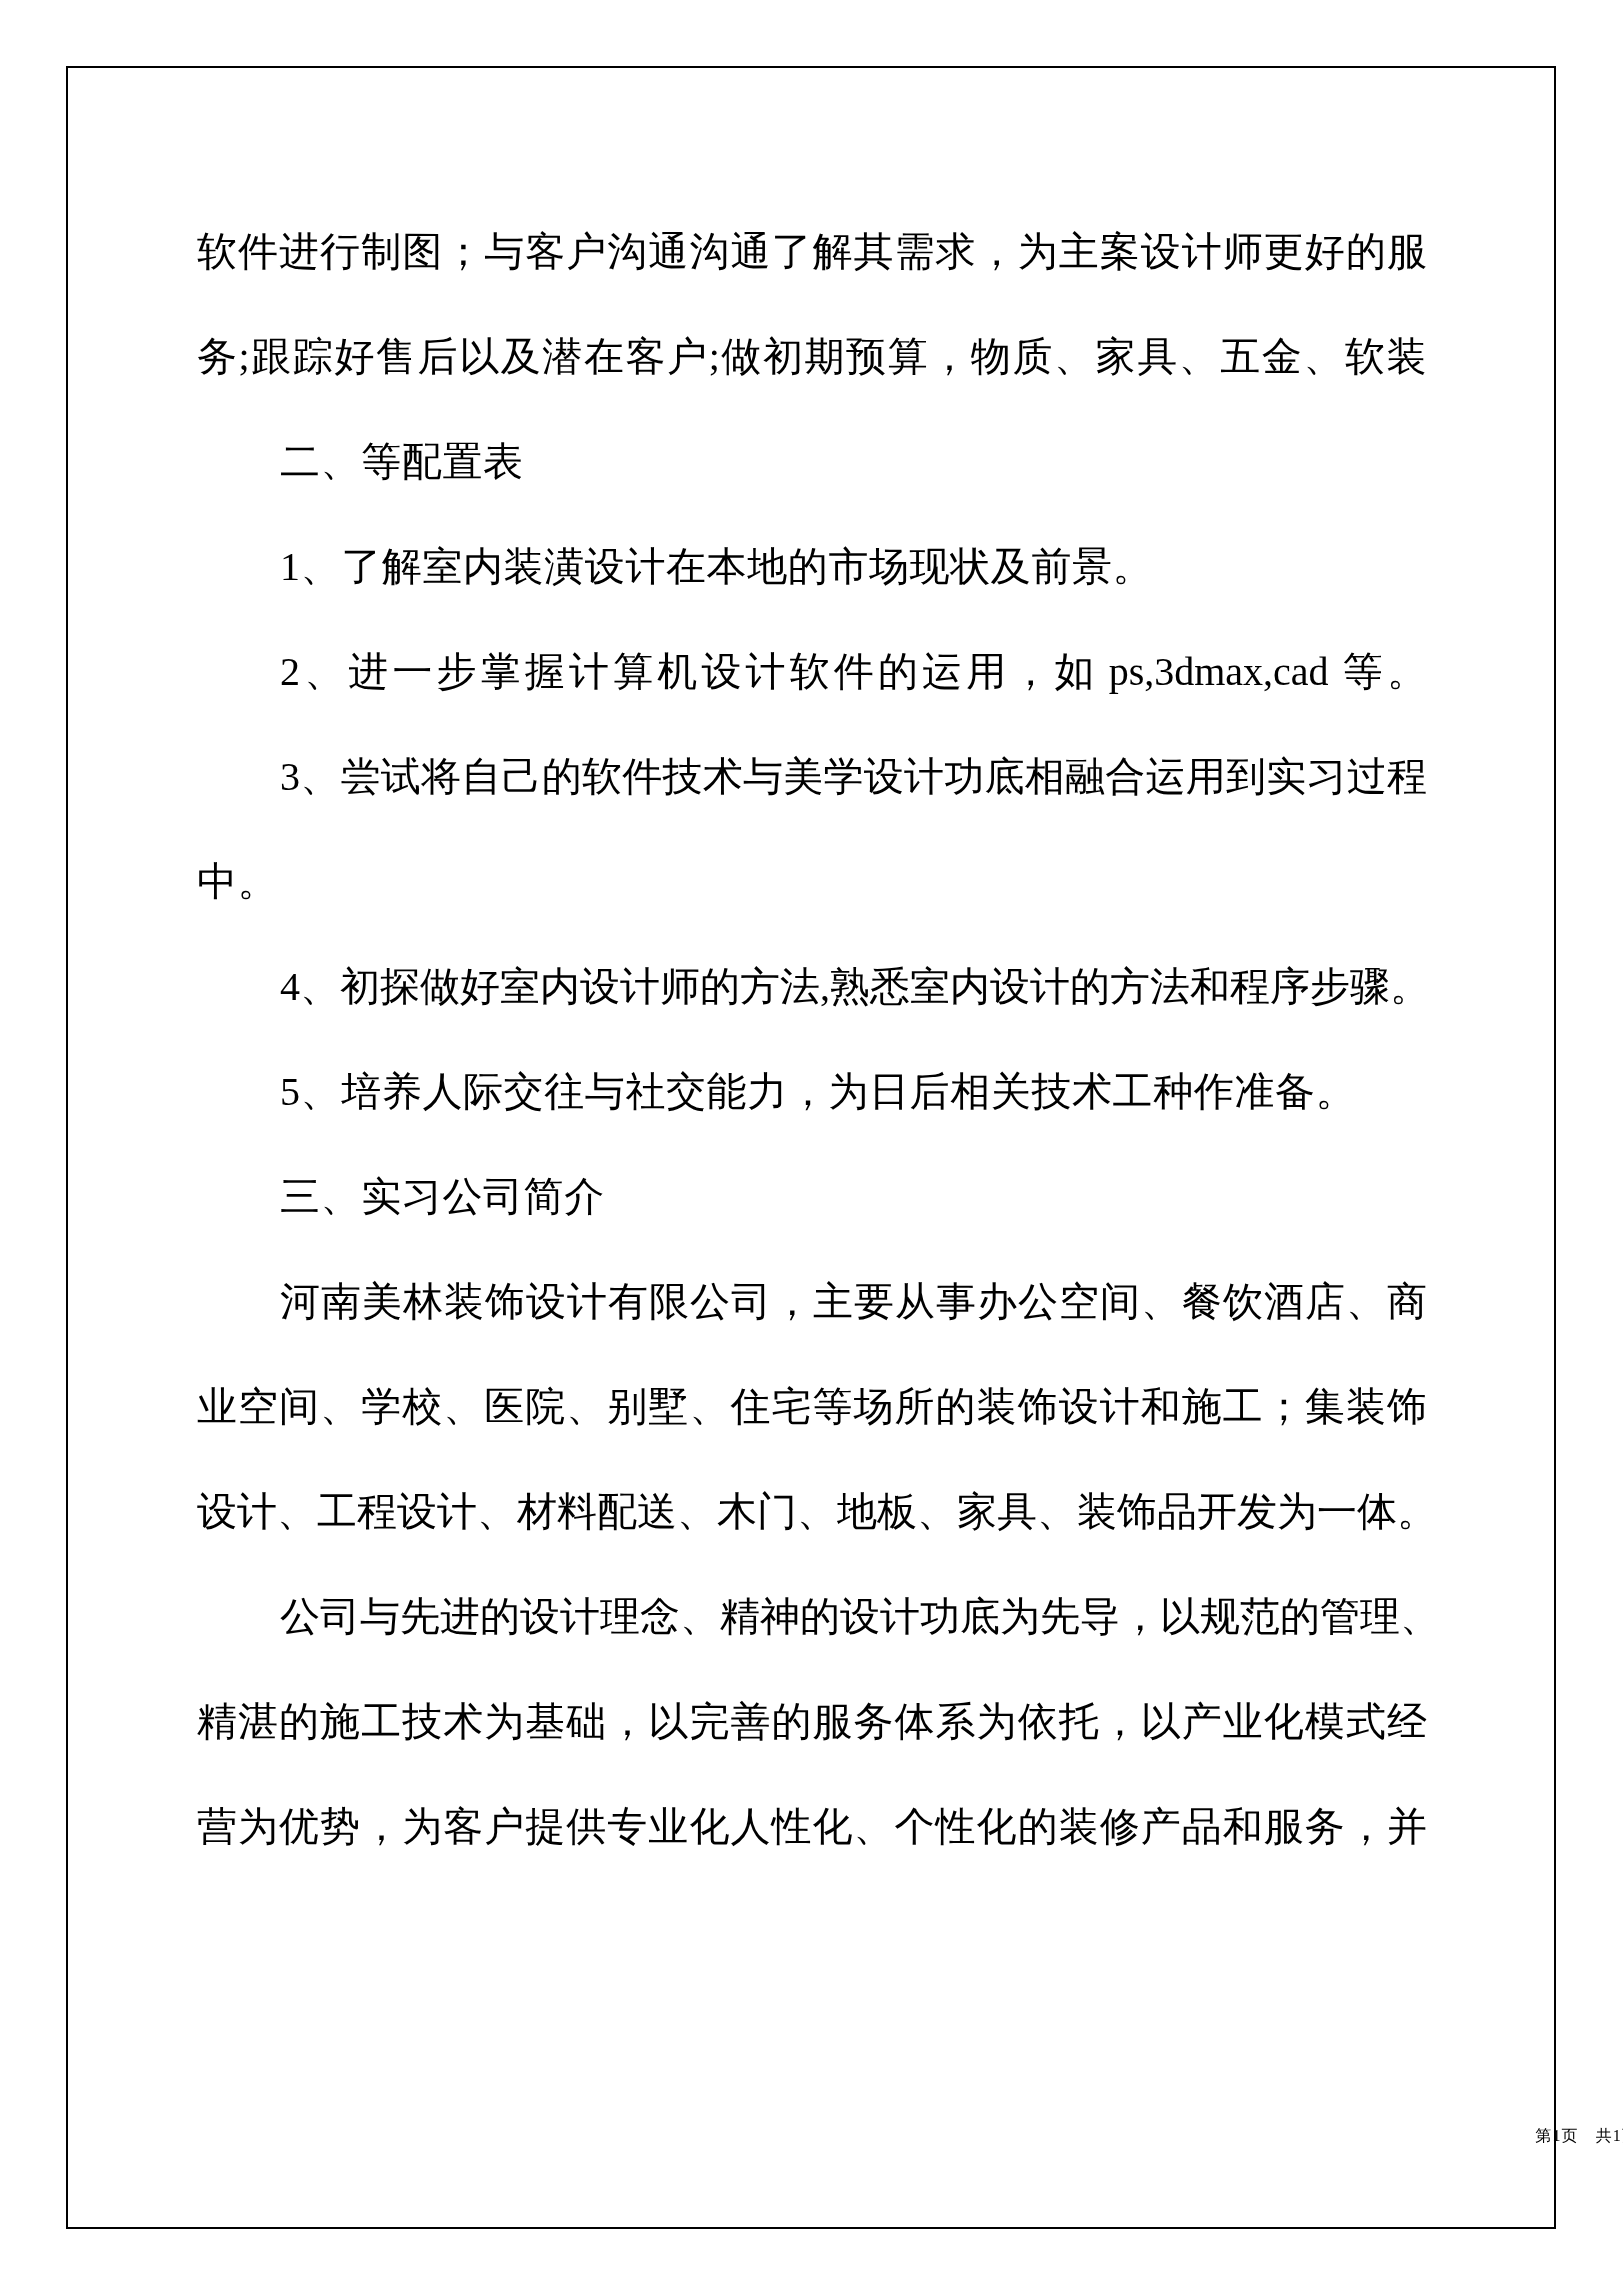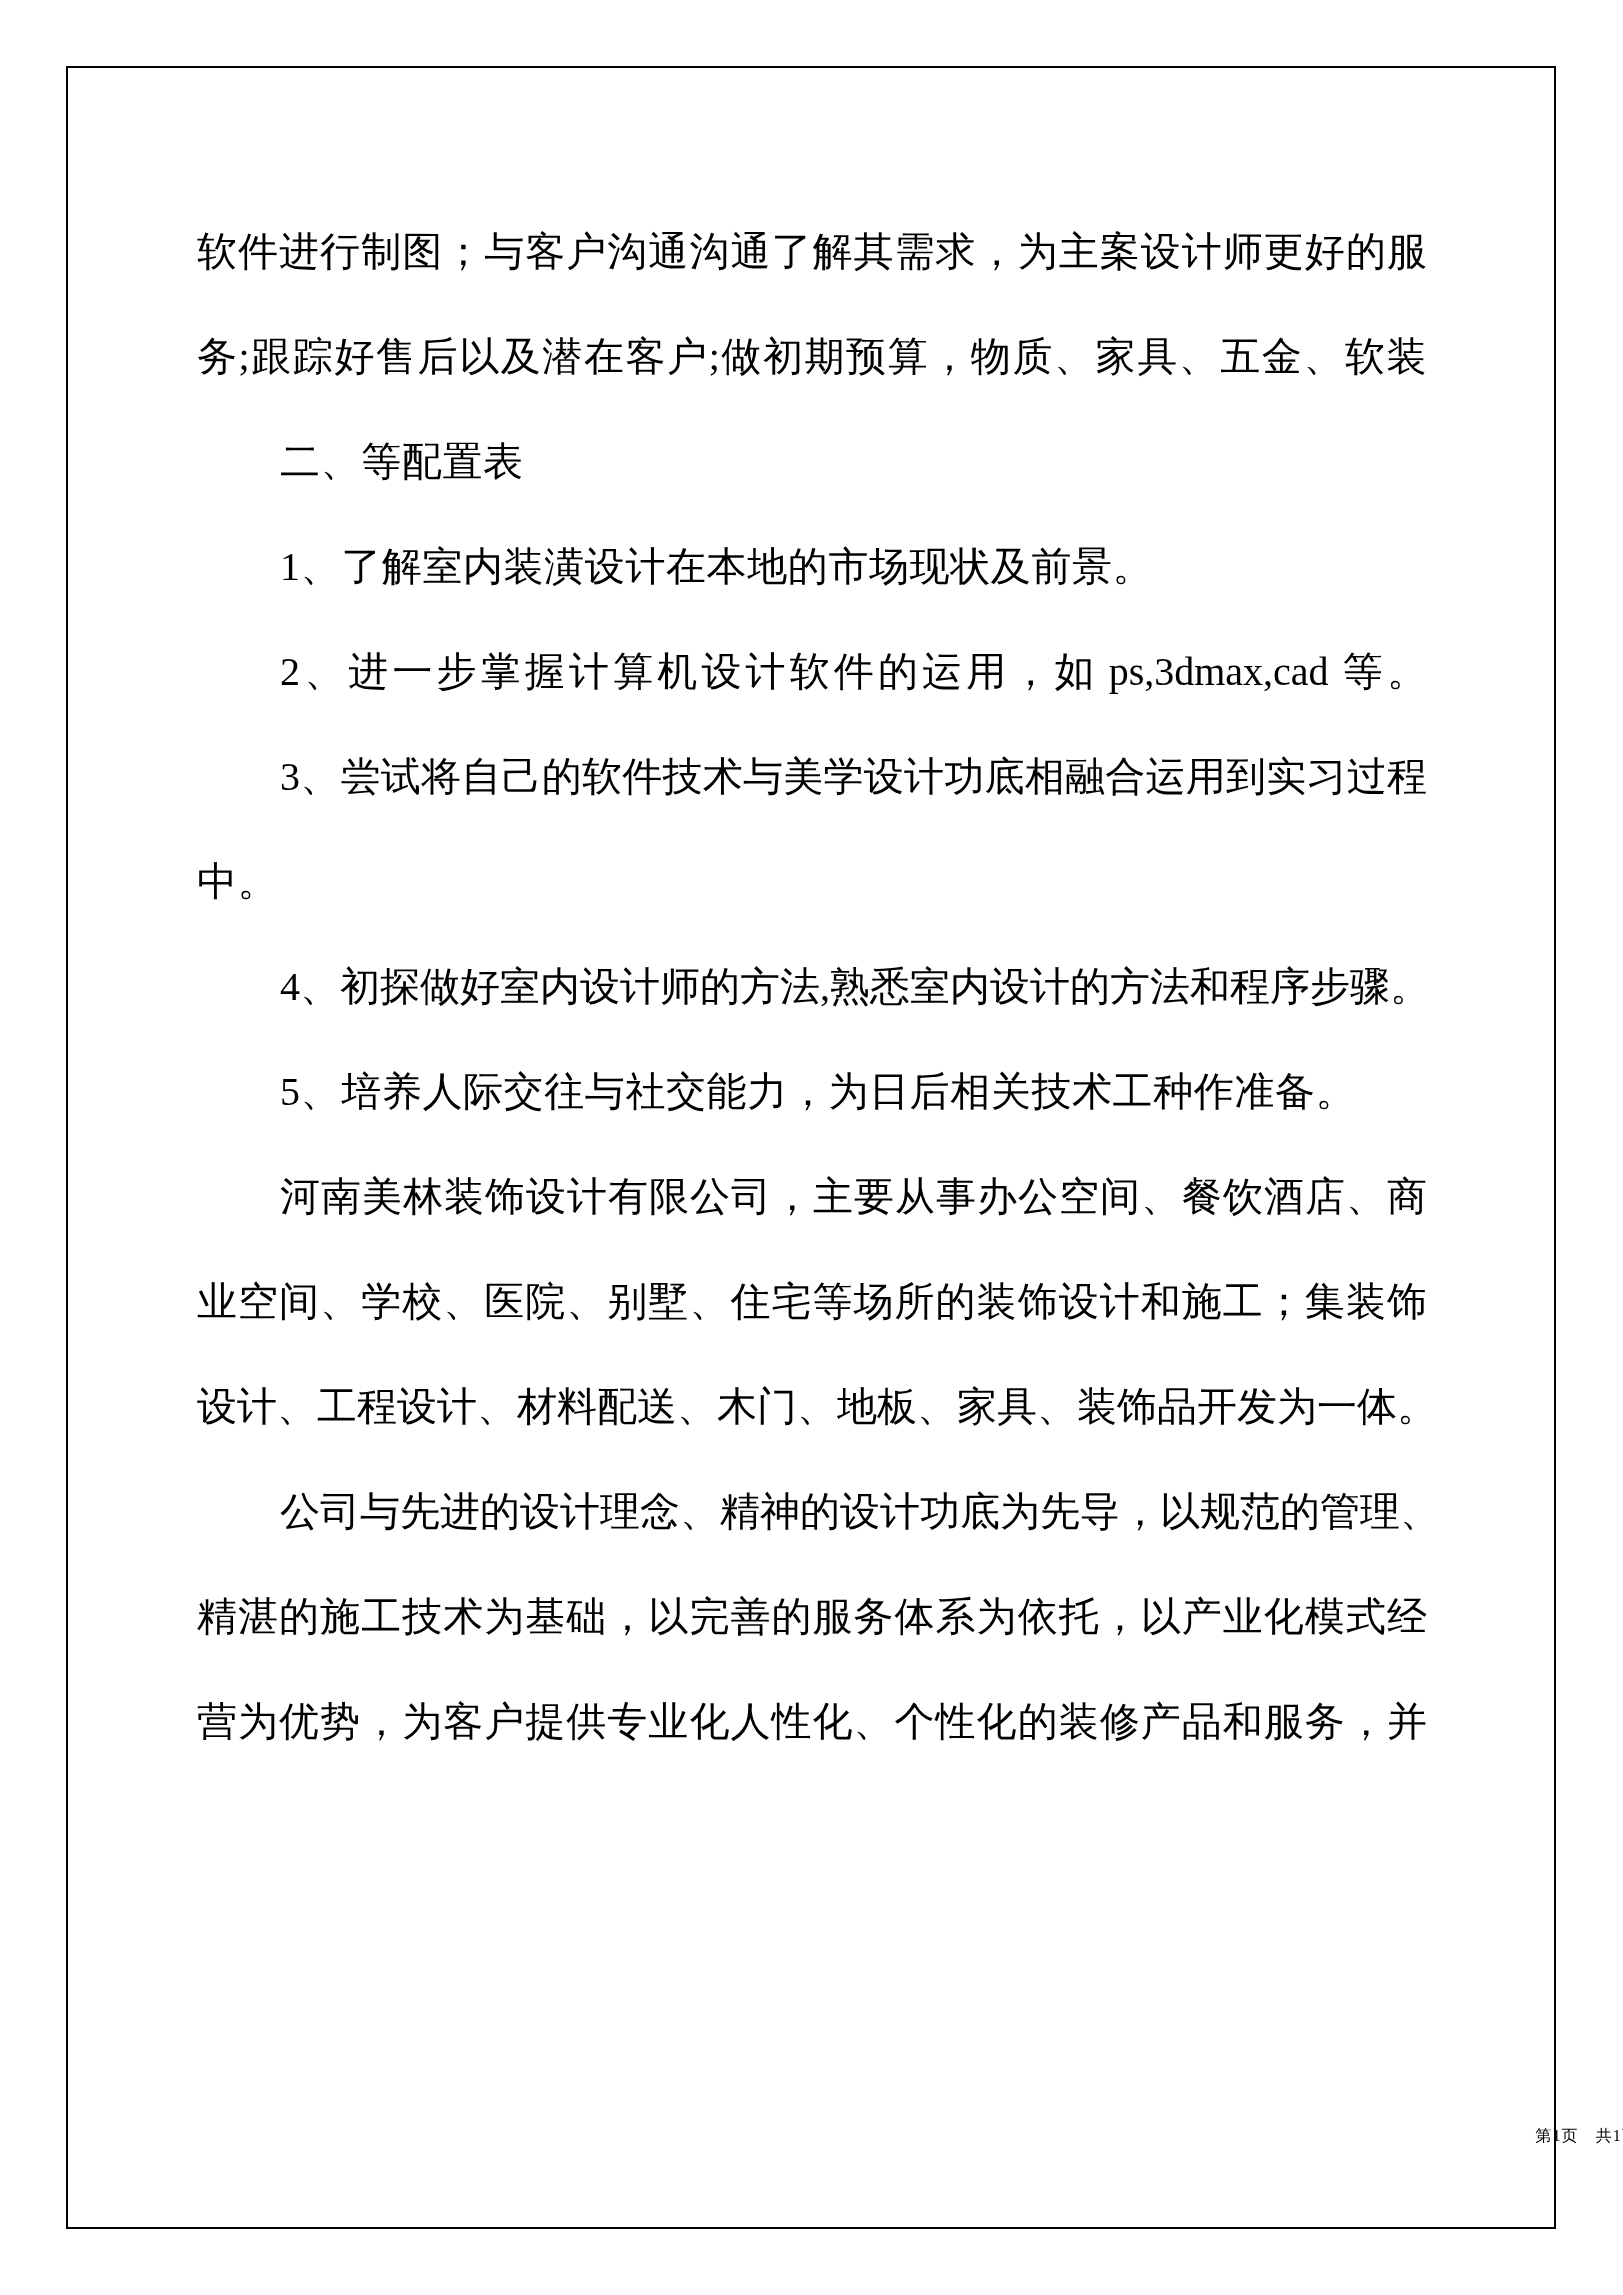--- a/index.html
+++ b/index.html
@@ -73,20 +73,21 @@
   <div class="content">
       <div class="line stretch"><span class="unit">软</span><span class="unit">件</span><span class="unit">进</span><span class="unit">行</span><span class="unit">制</span><span class="unit">图</span><span class="unit">；</span><span class="unit">与</span><span class="unit">客</span><span class="unit">户</span><span class="unit">沟</span><span class="unit">通</span><span class="unit">沟</span><span class="unit">通</span><span class="unit">了</span><span class="unit">解</span><span class="unit">其</span><span class="unit">需</span><span class="unit">求</span><span class="unit">，</span><span class="unit">为</span><span class="unit">主</span><span class="unit">案</span><span class="unit">设</span><span class="unit">计</span><span class="unit">师</span><span class="unit">更</span><span class="unit">好</span><span class="unit">的</span><span class="unit">服</span></div>
       <div class="line stretch"><span class="unit">务</span><span class="unit">;</span><span class="unit">跟</span><span class="unit">踪</span><span class="unit">好</span><span class="unit">售</span><span class="unit">后</span><span class="unit">以</span><span class="unit">及</span><span class="unit">潜</span><span class="unit">在</span><span class="unit">客</span><span class="unit">户</span><span class="unit">;</span><span class="unit">做</span><span class="unit">初</span><span class="unit">期</span><span class="unit">预</span><span class="unit">算</span><span class="unit">，</span><span class="unit">物</span><span class="unit">质</span><span class="unit">、</span><span class="unit">家</span><span class="unit">具</span><span class="unit">、</span><span class="unit">五</span><span class="unit">金</span><span class="unit">、</span><span class="unit">软</span><span class="unit">装</span></div>
       <div class="line indent">二、等配置表</div>
       <div class="line indent">1、了解室内装潢设计在本地的市场现状及前景。</div>
       <div class="line indent stretch"><span class="unit">2</span><span class="unit">、</span><span class="unit">进</span><span class="unit">一</span><span class="unit">步</span><span class="unit">掌</span><span class="unit">握</span><span class="unit">计</span><span class="unit">算</span><span class="unit">机</span><span class="unit">设</span><span class="unit">计</span><span class="unit">软</span><span class="unit">件</span><span class="unit">的</span><span class="unit">运</span><span class="unit">用</span><span class="unit">，</span><span class="unit">如</span><span class="unit"> ps,3dmax,cad </span><span class="unit">等</span><span class="unit">。</span></div>
       <div class="line indent stretch"><span class="unit">3</span><span class="unit">、</span><span class="unit">尝</span><span class="unit">试</span><span class="unit">将</span><span class="unit">自</span><span class="unit">己</span><span class="unit">的</span><span class="unit">软</span><span class="unit">件</span><span class="unit">技</span><span class="unit">术</span><span class="unit">与</span><span class="unit">美</span><span class="unit">学</span><span class="unit">设</span><span class="unit">计</span><span class="unit">功</span><span class="unit">底</span><span class="unit">相</span><span class="unit">融</span><span class="unit">合</span><span class="unit">运</span><span class="unit">用</span><span class="unit">到</span><span class="unit">实</span><span class="unit">习</span><span class="unit">过</span><span class="unit">程</span></div>
       <div class="line">中。</div>
       <div class="line indent stretch"><span class="unit">4</span><span class="unit">、</span><span class="unit">初</span><span class="unit">探</span><span class="unit">做</span><span class="unit">好</span><span class="unit">室</span><span class="unit">内</span><span class="unit">设</span><span class="unit">计</span><span class="unit">师</span><span class="unit">的</span><span class="unit">方</span><span class="unit">法</span><span class="unit">,</span><span class="unit">熟</span><span class="unit">悉</span><span class="unit">室</span><span class="unit">内</span><span class="unit">设</span><span class="unit">计</span><span class="unit">的</span><span class="unit">方</span><span class="unit">法</span><span class="unit">和</span><span class="unit">程</span><span class="unit">序</span><span class="unit">步</span><span class="unit">骤</span><span class="unit">。</span></div>
       <div class="line indent">5、培养人际交往与社交能力，为日后相关技术工种作准备。</div>
+      <div class="line indent">三、实习公司简介</div>
       <div class="line indent stretch"><span class="unit">河</span><span class="unit">南</span><span class="unit">美</span><span class="unit">林</span><span class="unit">装</span><span class="unit">饰</span><span class="unit">设</span><span class="unit">计</span><span class="unit">有</span><span class="unit">限</span><span class="unit">公</span><span class="unit">司</span><span class="unit">，</span><span class="unit">主</span><span class="unit">要</span><span class="unit">从</span><span class="unit">事</span><span class="unit">办</span><span class="unit">公</span><span class="unit">空</span><span class="unit">间</span><span class="unit">、</span><span class="unit">餐</span><span class="unit">饮</span><span class="unit">酒</span><span class="unit">店</span><span class="unit">、</span><span class="unit">商</span></div>
       <div class="line stretch"><span class="unit">业</span><span class="unit">空</span><span class="unit">间</span><span class="unit">、</span><span class="unit">学</span><span class="unit">校</span><span class="unit">、</span><span class="unit">医</span><span class="unit">院</span><span class="unit">、</span><span class="unit">别</span><span class="unit">墅</span><span class="unit">、</span><span class="unit">住</span><span class="unit">宅</span><span class="unit">等</span><span class="unit">场</span><span class="unit">所</span><span class="unit">的</span><span class="unit">装</span><span class="unit">饰</span><span class="unit">设</span><span class="unit">计</span><span class="unit">和</span><span class="unit">施</span><span class="unit">工</span><span class="unit">；</span><span class="unit">集</span><span class="unit">装</span><span class="unit">饰</span></div>
       <div class="line stretch"><span class="unit">设</span><span class="unit">计</span><span class="unit">、</span><span class="unit">工</span><span class="unit">程</span><span class="unit">设</span><span class="unit">计</span><span class="unit">、</span><span class="unit">材</span><span class="unit">料</span><span class="unit">配</span><span class="unit">送</span><span class="unit">、</span><span class="unit">木</span><span class="unit">门</span><span class="unit">、</span><span class="unit">地</span><span class="unit">板</span><span class="unit">、</span><span class="unit">家</span><span class="unit">具</span><span class="unit">、</span><span class="unit">装</span><span class="unit">饰</span><span class="unit">品</span><span class="unit">开</span><span class="unit">发</span><span class="unit">为</span><span class="unit">一</span><span class="unit">体</span><span class="unit">。</span></div>
       <div class="line indent stretch"><span class="unit">公</span><span class="unit">司</span><span class="unit">与</span><span class="unit">先</span><span class="unit">进</span><span class="unit">的</span><span class="unit">设</span><span class="unit">计</span><span class="unit">理</span><span class="unit">念</span><span class="unit">、</span><span class="unit">精</span><span class="unit">神</span><span class="unit">的</span><span class="unit">设</span><span class="unit">计</span><span class="unit">功</span><span class="unit">底</span><span class="unit">为</span><span class="unit">先</span><span class="unit">导</span><span class="unit">，</span><span class="unit">以</span><span class="unit">规</span><span class="unit">范</span><span class="unit">的</span><span class="unit">管</span><span class="unit">理</span><span class="unit">、</span></div>
       <div class="line stretch"><span class="unit">精</span><span class="unit">湛</span><span class="unit">的</span><span class="unit">施</span><span class="unit">工</span><span class="unit">技</span><span class="unit">术</span><span class="unit">为</span><span class="unit">基</span><span class="unit">础</span><span class="unit">，</span><span class="unit">以</span><span class="unit">完</span><span class="unit">善</span><span class="unit">的</span><span class="unit">服</span><span class="unit">务</span><span class="unit">体</span><span class="unit">系</span><span class="unit">为</span><span class="unit">依</span><span class="unit">托</span><span class="unit">，</span><span class="unit">以</span><span class="unit">产</span><span class="unit">业</span><span class="unit">化</span><span class="unit">模</span><span class="unit">式</span><span class="unit">经</span></div>
       <div class="line stretch"><span class="unit">营</span><span class="unit">为</span><span class="unit">优</span><span class="unit">势</span><span class="unit">，</span><span class="unit">为</span><span class="unit">客</span><span class="unit">户</span><span class="unit">提</span><span class="unit">供</span><span class="unit">专</span><span class="unit">业</span><span class="unit">化</span><span class="unit">人</span><span class="unit">性</span><span class="unit">化</span><span class="unit">、</span><span class="unit">个</span><span class="unit">性</span><span class="unit">化</span><span class="unit">的</span><span class="unit">装</span><span class="unit">修</span><span class="unit">产</span><span class="unit">品</span><span class="unit">和</span><span class="unit">服</span><span class="unit">务</span><span class="unit">，</span><span class="unit">并</span></div>
     </div>
   <div class="footer">第1页　共1页</div>
 </div>
 

